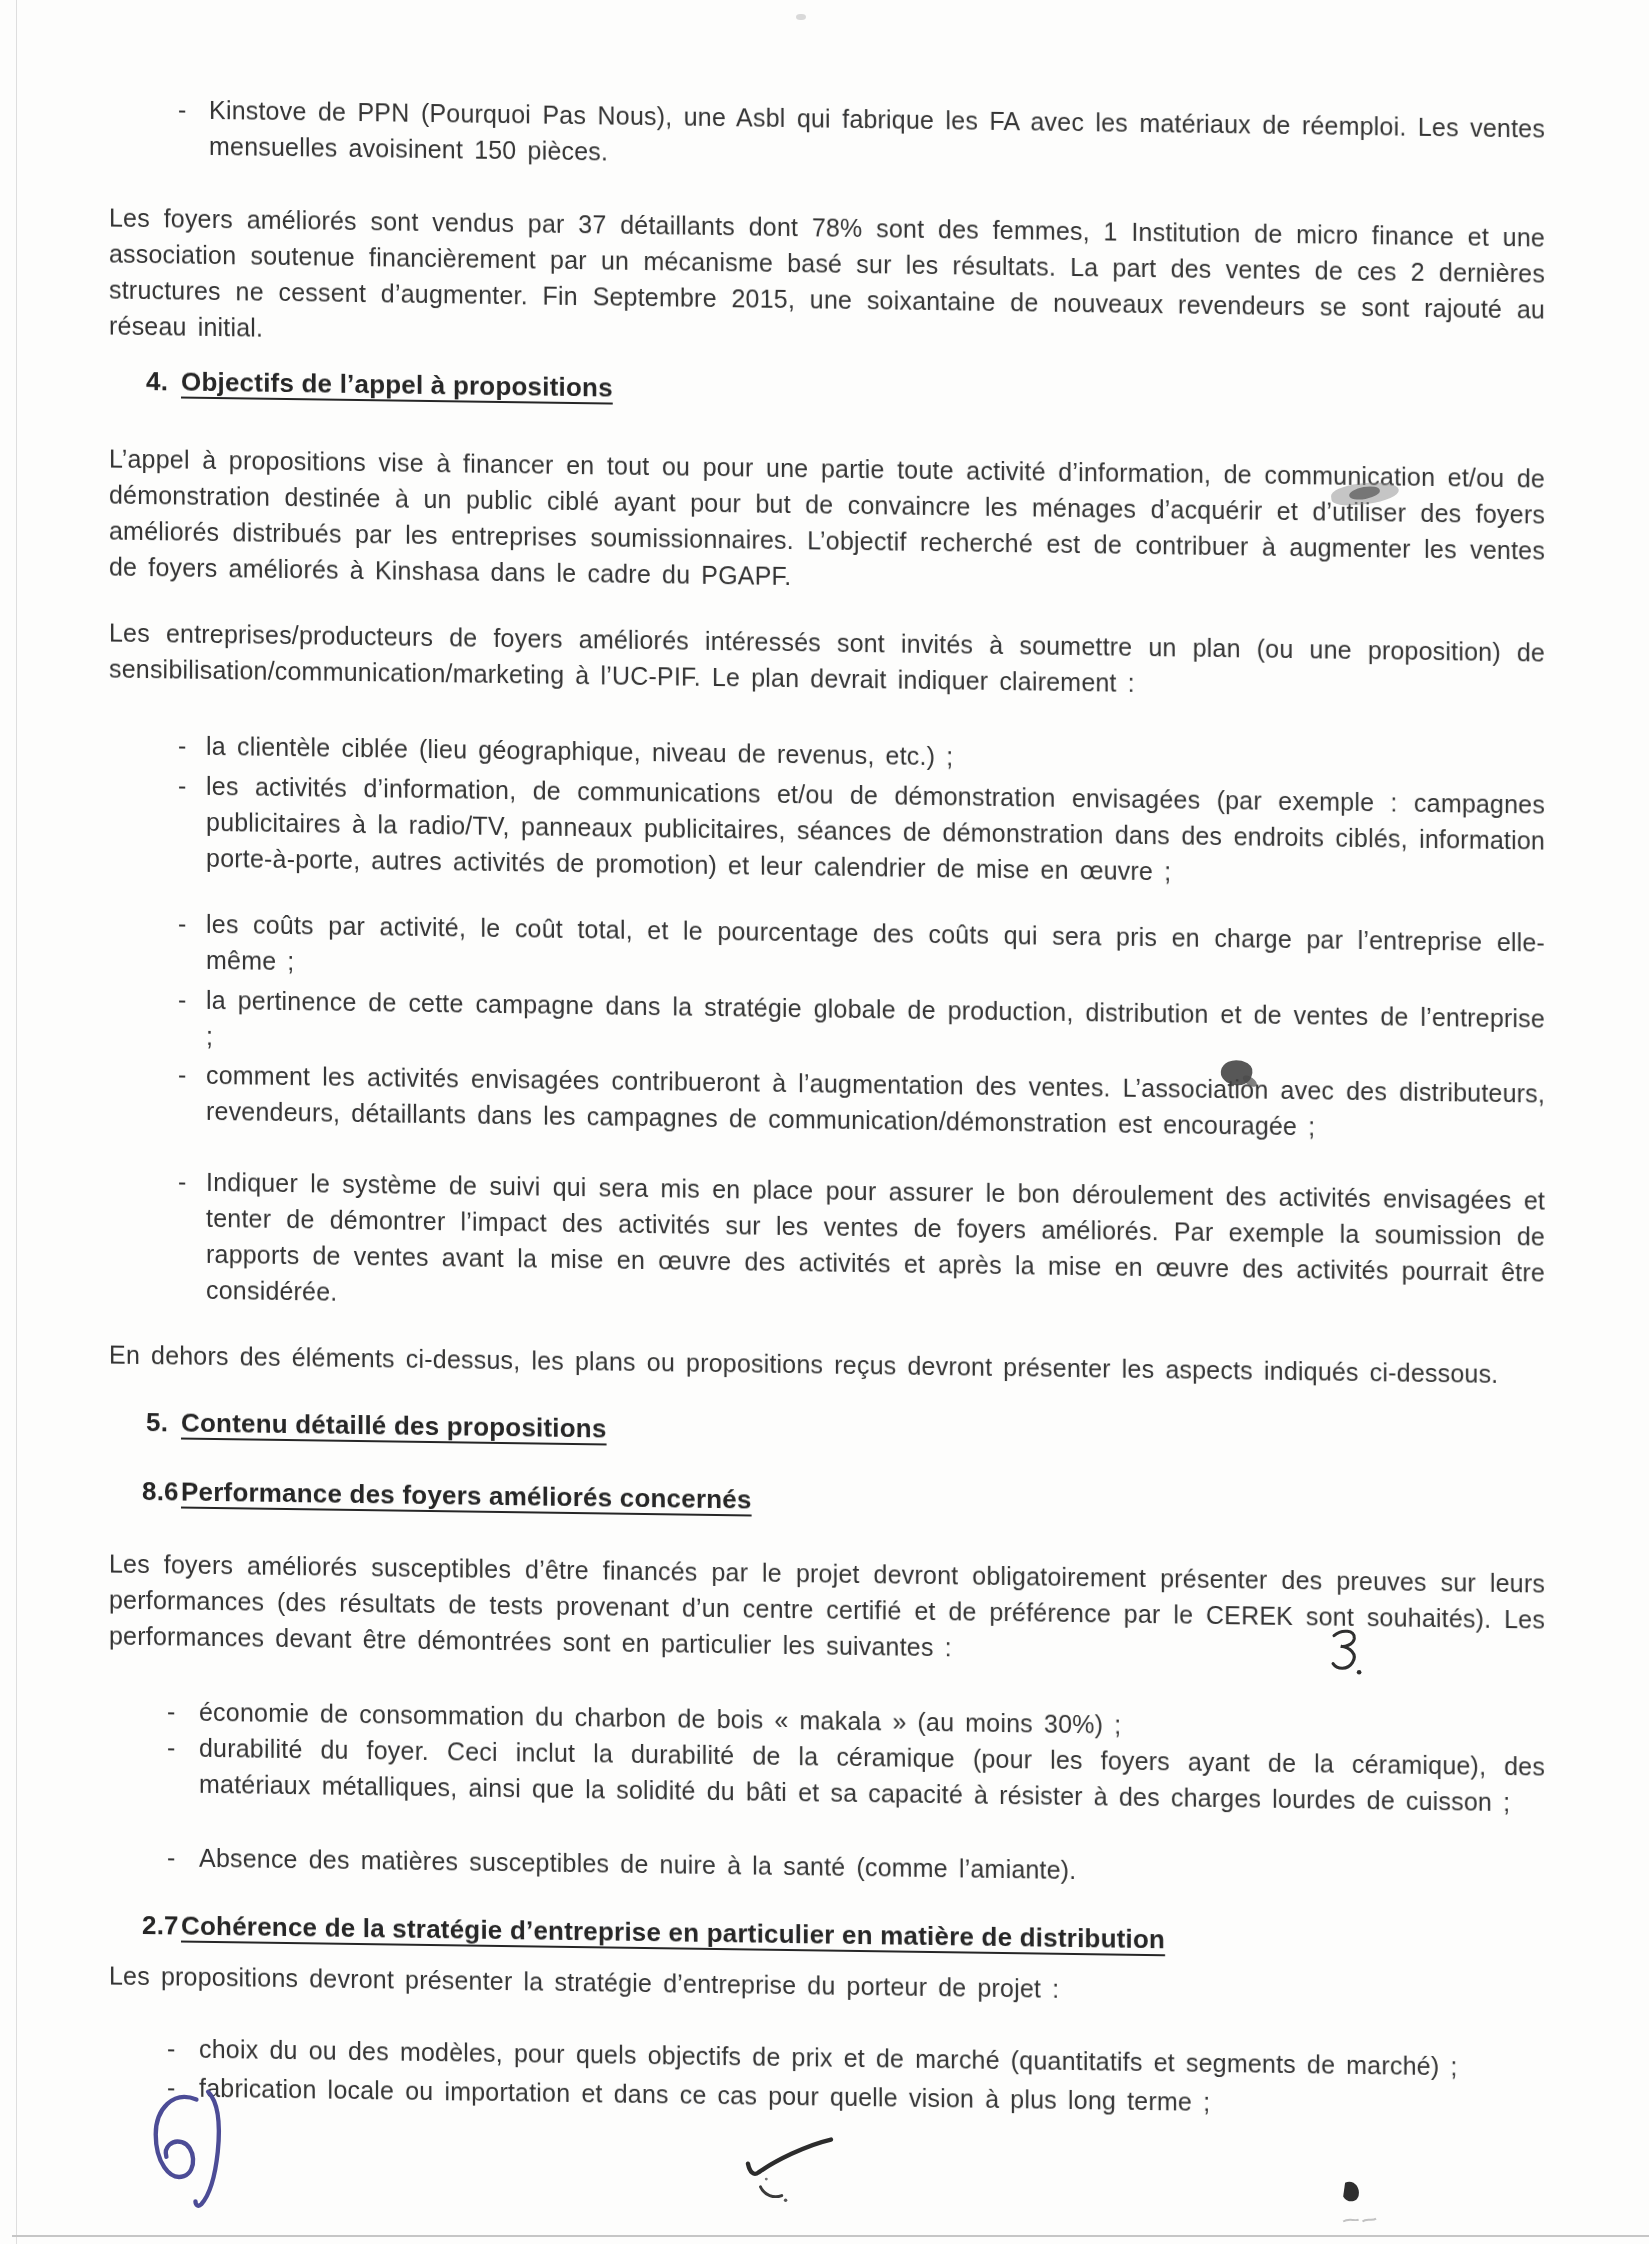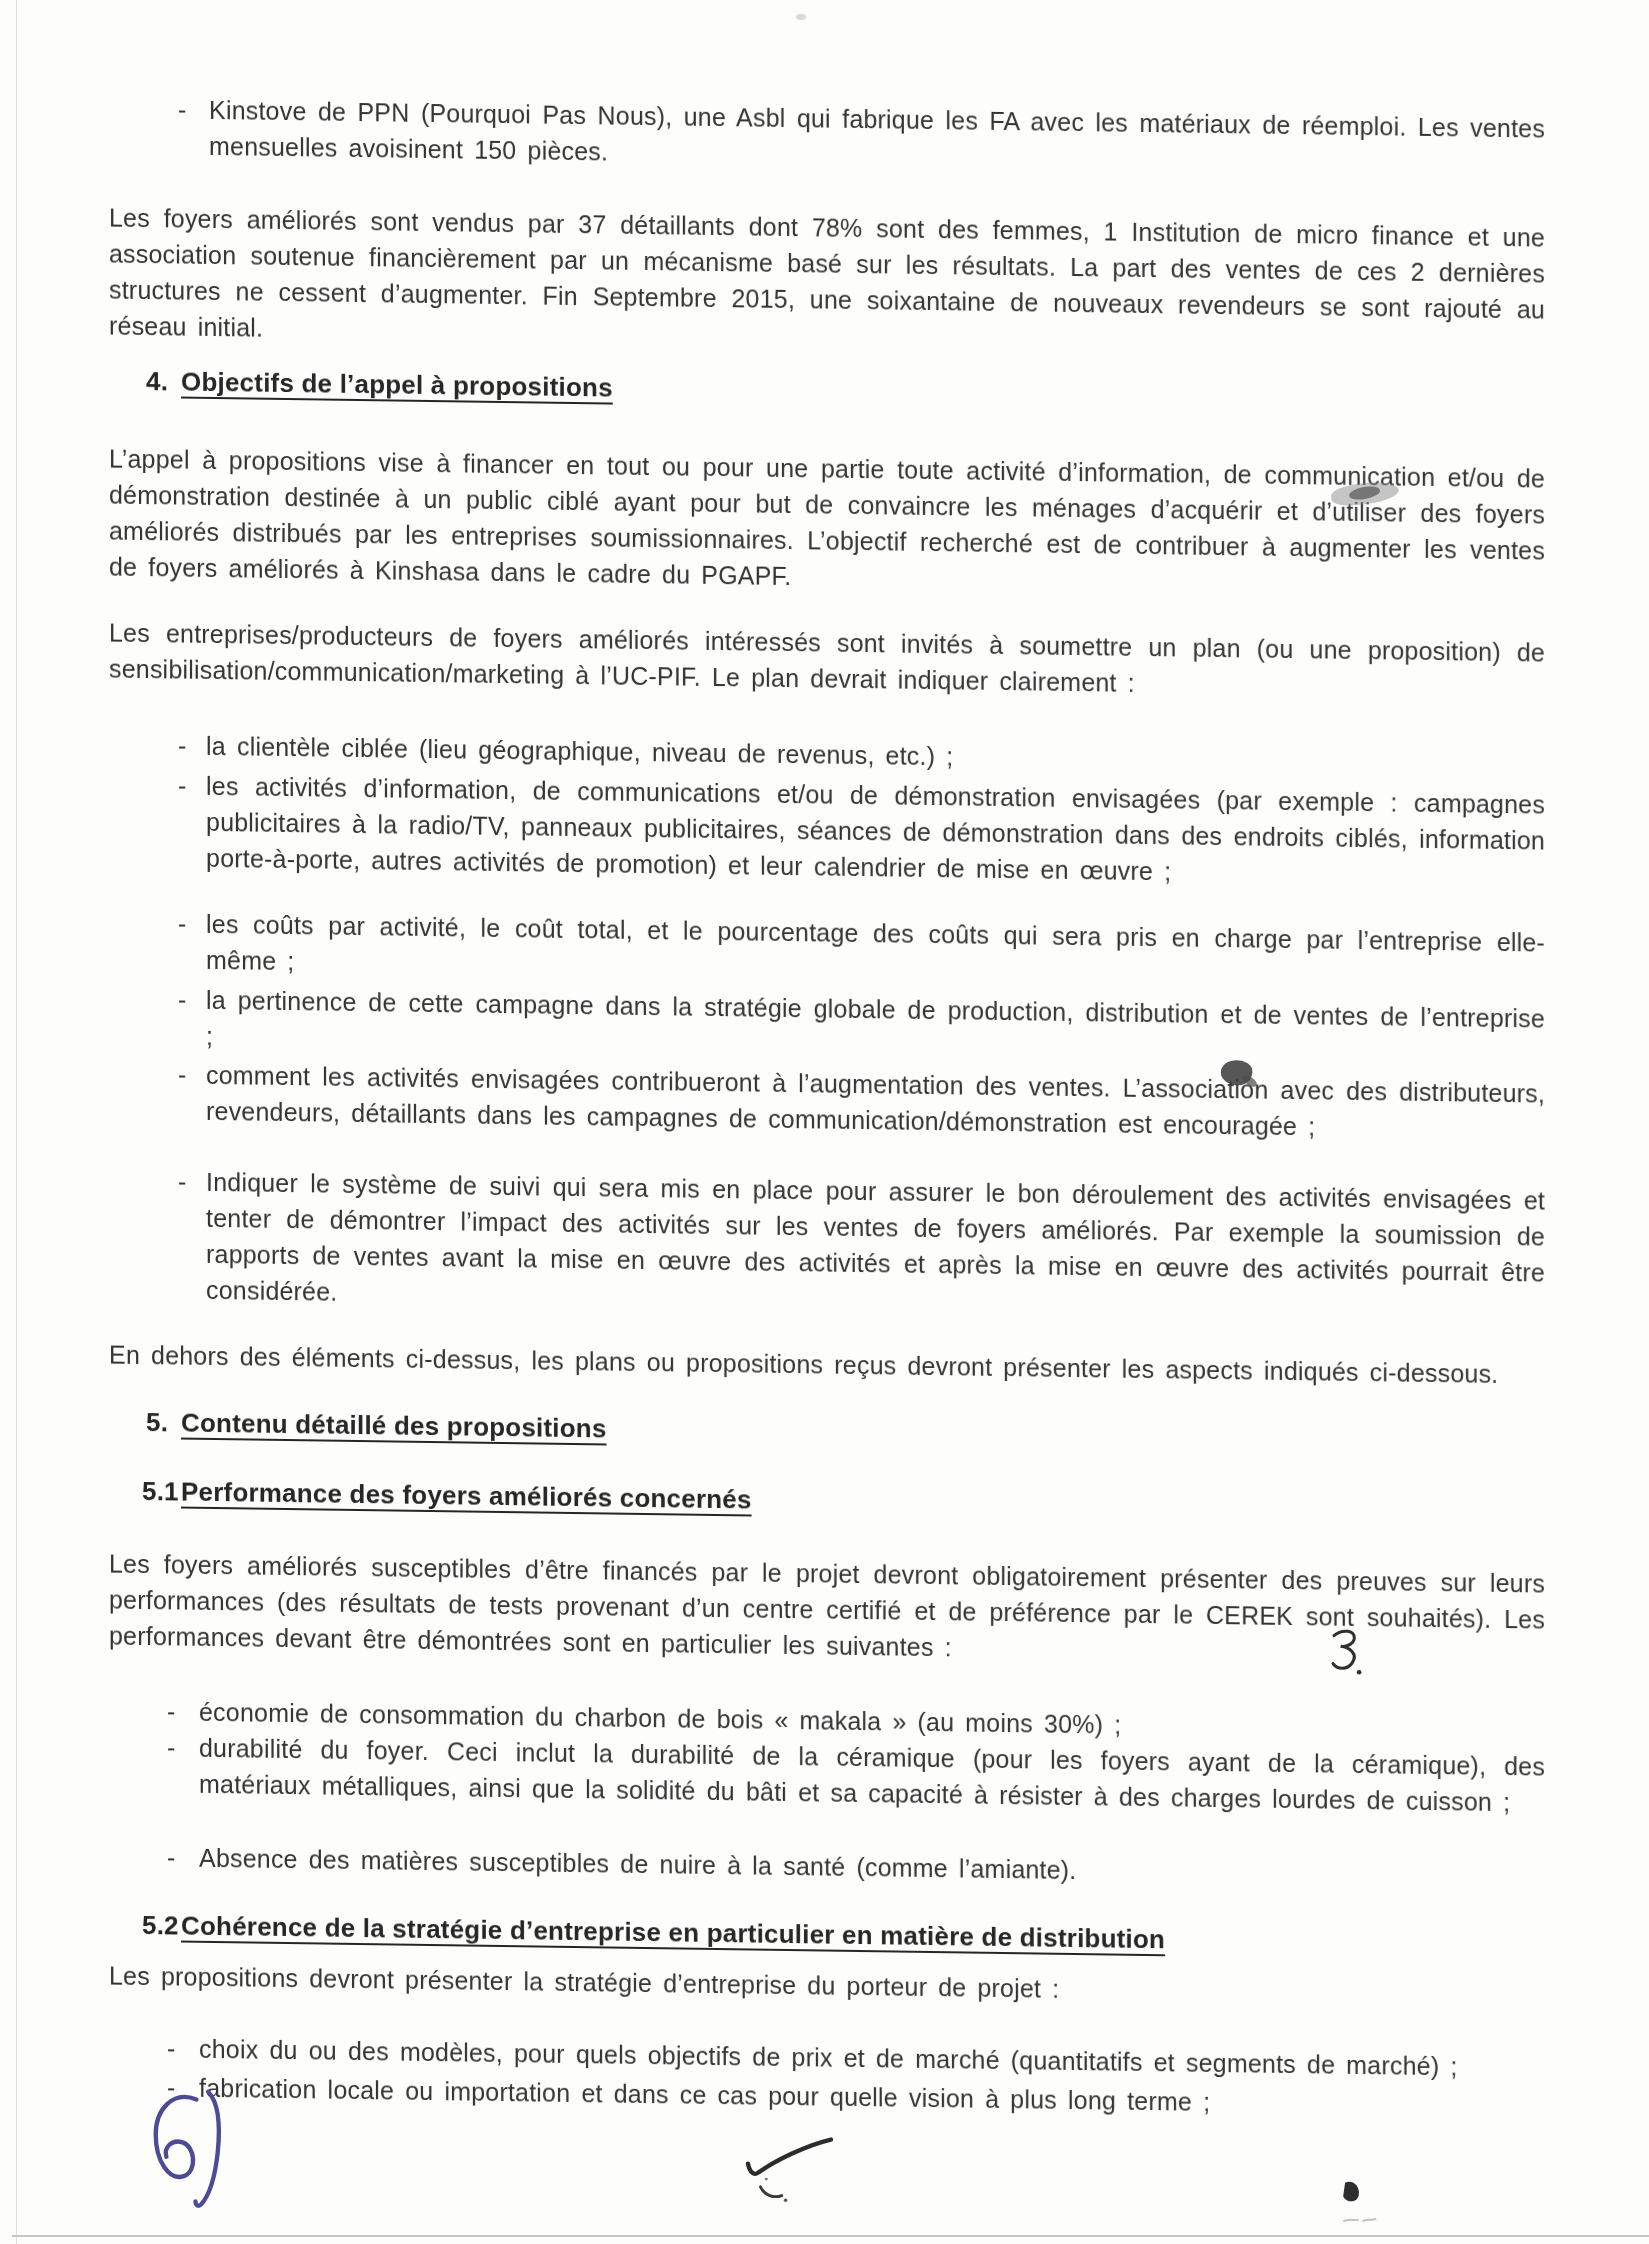--- a/index.html
+++ b/index.html
@@ -104,40 +104,40 @@
       <div class="btxt">Indiquer le système de suivi qui sera mis en place pour assurer le bon déroulement des activités envisagées et tenter de démontrer l’impact des activités sur les ventes de foyers améliorés. Par exemple la soumission de rapports de ventes avant la mise en œuvre des activités et après la mise en œuvre des activités pourrait être considérée.</div>
     </div>
 
     <p class="para oneline" style="top:1335px">En dehors des éléments ci-dessus, les plans ou propositions reçus devront présenter les aspects indiqués ci-dessous.</p>
 
     <div class="heading" style="top:1404px">
       <span class="hnum">5.</span><span class="htitle">Contenu détaillé des propositions</span>
     </div>
 
     <div class="heading sub" style="top:1473px">
-      <span class="hnum">5.1</span><span class="htitle">Performance des foyers améliorés concernés</span>
+      <span class="hnum">8.6</span><span class="htitle">Performance des foyers améliorés concernés</span>
     </div>
 
     <p class="para" style="top:1544px">Les foyers améliorés susceptibles d’être financés par le projet devront obligatoirement présenter des preuves sur leurs performances (des résultats de tests provenant d’un centre certifié et de préférence par le CEREK sont souhaités). Les performances devant être démontrées sont en particulier les suivantes :</p>
 
     <div class="bullet l2 oneline" style="top:1691px">
       <span class="dash">-</span>
       <div class="btxt">économie de consommation du charbon de bois « makala » (au moins 30%) ;</div>
     </div>
     <div class="bullet l2" style="top:1727px">
       <span class="dash">-</span>
       <div class="btxt">durabilité du foyer. Ceci inclut la durabilité de la céramique (pour les foyers ayant de la céramique), des matériaux métalliques, ainsi que la solidité du bâti et sa capacité à résister à des charges lourdes de cuisson ;</div>
     </div>
     <div class="bullet l2 oneline" style="top:1837px">
       <span class="dash">-</span>
       <div class="btxt">Absence des matières susceptibles de nuire à la santé (comme l’amiante).</div>
     </div>
 
     <div class="heading sub" style="top:1907px">
-      <span class="hnum">5.2</span><span class="htitle">Cohérence de la stratégie d’entreprise en particulier en matière de distribution</span>
+      <span class="hnum">2.7</span><span class="htitle">Cohérence de la stratégie d’entreprise en particulier en matière de distribution</span>
     </div>
 
     <p class="para oneline" style="top:1956px">Les propositions devront présenter la stratégie d’entreprise du porteur de projet :</p>
 
     <div class="bullet l2 oneline" style="top:2028px">
       <span class="dash">-</span>
       <div class="btxt">choix du ou des modèles, pour quels objectifs de prix et de marché (quantitatifs et segments de marché) ;</div>
     </div>
     <div class="bullet l2 oneline" style="top:2067px">
       <span class="dash">-</span>

